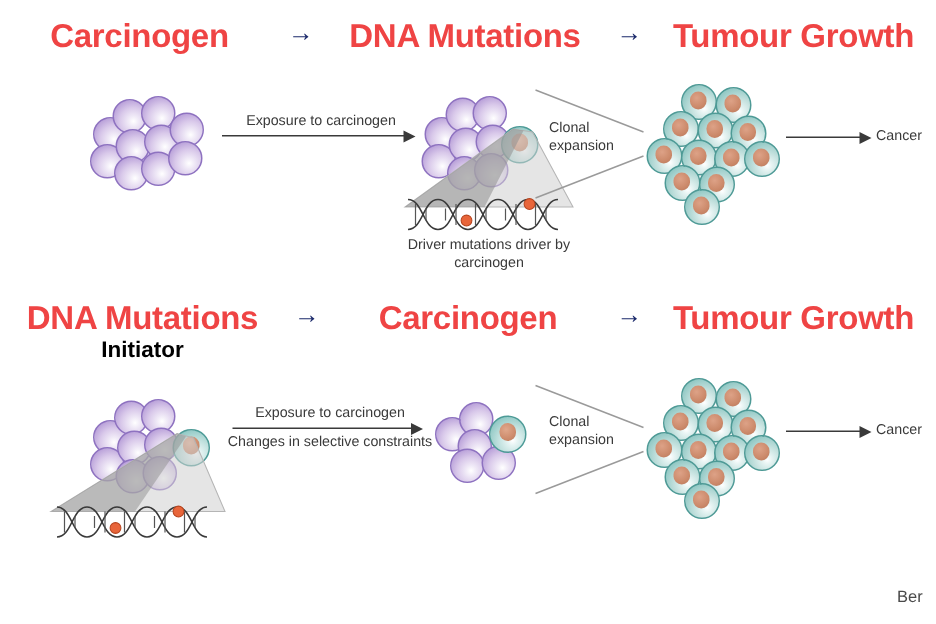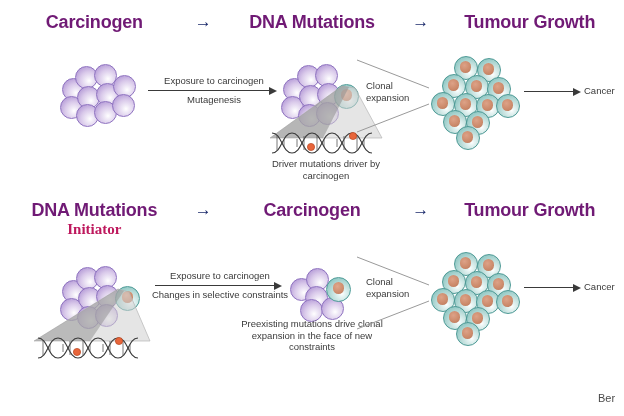--- a/index.html
+++ b/index.html
@@ -26,33 +26,33 @@
     align-items: flex-start;
     justify-content: center;
   }
   .hdr-cell {
     display: flex;
     flex-direction: column;
     align-items: center;
     line-height: 1.12;
   }
   .hdr-main {
-    font-size: 18px;
+    font-size: 22px;
     font-weight: bold;
-    color: #701a75;
+    color: #ef4444;
     white-space: nowrap;
     letter-spacing: -0.2px;
   }
   .hdr-sub {
     font-size: 15px;
     font-weight: bold;
     white-space: nowrap;
     margin-top: 1px;
   }
-  .hdr-sub.green { color: #be185d; font-family: Liberation Serif, serif; }
+  .hdr-sub.green { color: #000000; }
   .hdr-sub.red   { color: #c1272d; }
   .hdr-arrow {
     font-size: 17px;
     font-weight: bold;
     color: #1b2a6b;
     padding: 0 0px;
     line-height: 1.12;
   }
 
   
@@ -169,21 +169,20 @@
     <div class="cell normal" style="left:18px; top:42px; width:23px; height:23px;"></div>
     <div class="cell normal" style="left:36px; top:39px; width:23px; height:23px;"></div>
     <div class="cell normal" style="left:54px; top:32px; width:23px; height:23px;"></div>
   </div>
 
   <div class="flow-arrow" style="left:148px; top:90px; width:130px;">
     <div class="shaft" style="width:122px;"></div>
     <div class="head" style="left:121px;"></div>
   </div>
   <div class="cap label-above" style="left:144px; top:75px; width:140px;">Exposure to carcinogen</div>
-  <div class="cap label-below" style="left:144px; top:94px; width:140px;">Mutagenesis</div>
 
   <div class="cluster" style="left:281px; top:60px; width:86px; height:72px;">
     <div class="cell normal" style="left:2px;  top:18px; width:23px; height:23px;"></div>
     <div class="cell normal" style="left:0px;  top:36px; width:23px; height:23px;"></div>
     <div class="cell normal" style="left:16px; top:5px;  width:23px; height:23px;"></div>
     <div class="cell normal" style="left:34px; top:4px;  width:23px; height:23px;"></div>
     <div class="cell normal" style="left:18px; top:25px; width:23px; height:23px;"></div>
     <div class="cell normal" style="left:36px; top:23px; width:23px; height:23px;"></div>
     <div class="cell normal" style="left:17px; top:44px; width:23px; height:23px;"></div>
     <div class="cell normal" style="left:35px; top:42px; width:23px; height:23px;"></div>
@@ -324,21 +323,20 @@
 
   <div class="cluster" style="left:288px; top:76px; width:80px; height:56px;">
     <div class="cell normal" style="left:2px;  top:12px; width:23px; height:23px;"></div>
     <div class="cell normal" style="left:18px; top:2px;  width:23px; height:23px;"></div>
     <div class="cell normal" style="left:17px; top:20px; width:23px; height:23px;"></div>
     <div class="cell normal" style="left:12px; top:33px; width:23px; height:23px;"></div>
     <div class="cell normal" style="left:33px; top:31px; width:23px; height:23px;"></div>
     <div class="cell mutant" style="left:38px; top:11px; width:25px; height:25px;"></div>
   </div>
 
-  <div class="cap wrap" style="left:232px; top:128px; width:160px;">Preexisting mutations drive clonal expansion in the face of new constraints</div>
 
   <div class="wedge" style="left:355px; top:65px;">
     <svg width="78" height="76" viewBox="0 0 78 76">
       <line x1="2" y1="2" x2="74" y2="30" stroke="#9a9a9a" stroke-width="1"></line>
       <line x1="2" y1="74" x2="74" y2="46" stroke="#9a9a9a" stroke-width="1"></line>
     </svg>
   </div>
   <div class="cap" style="left:366px; top:86px; width:60px; text-align:left;">
     <div>Clonal</div>
     <div>expansion</div>

